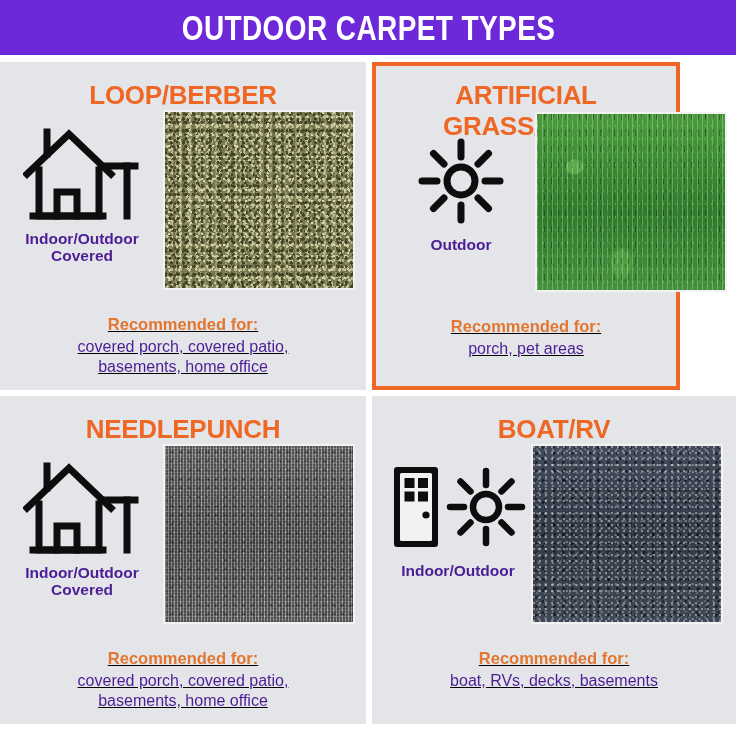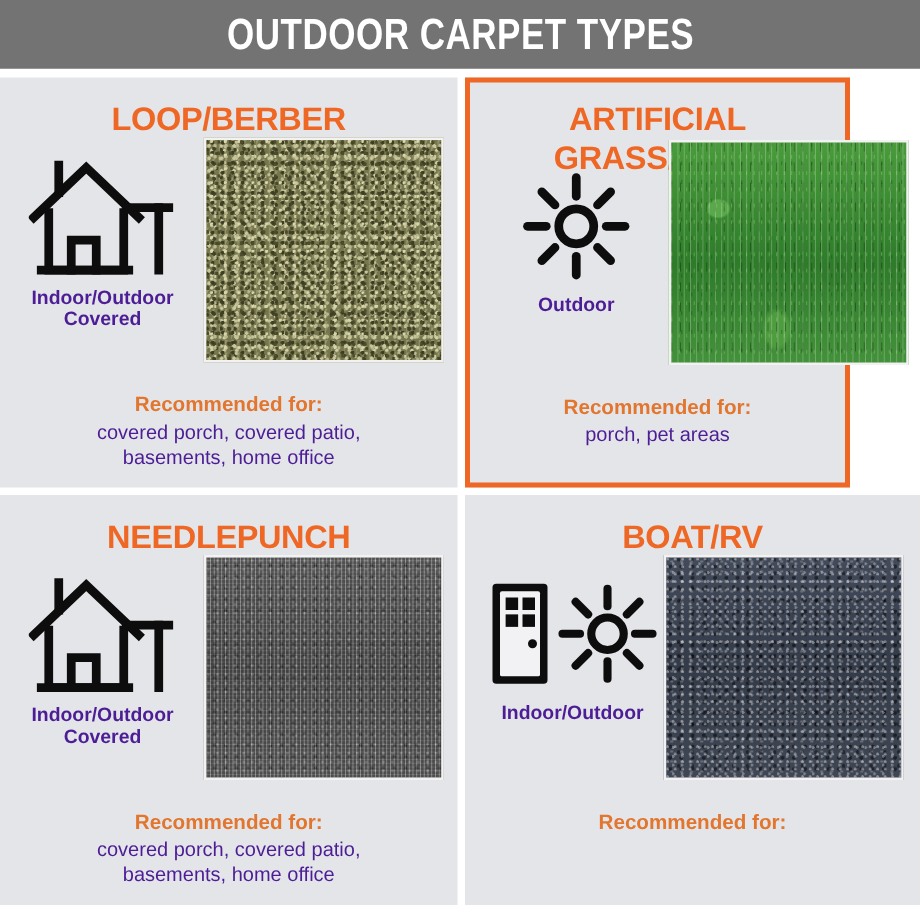--- a/index.html
+++ b/index.html
@@ -11,21 +11,21 @@
     font-family: "Liberation Sans", sans-serif;
     overflow: hidden;
     position: relative;
   }
 
   
   .header {
     position: absolute;
     left: 0; top: 0;
     width: 736px; height: 55px;
-    background: #737373;
+    background: #6d28d9;
     display: flex;
     align-items: center;
     justify-content: center;
   }
   .header-title {
     color: #ffffff;
     font-size: 35px;
     font-weight: bold;
     letter-spacing: 0.5px;
     transform: scaleX(0.80);
@@ -150,20 +150,21 @@
       radial-gradient(circle at 90% 15%, rgba(0,0,0,.45) 0 1.3px, transparent 1.6px),
       linear-gradient(180deg, #434b5b 0%, #333a48 50%, #3f4654 100%);
     background-size: 6px 6px, 8px 8px, 7px 7px, 9px 9px, 11px 11px, 100% 100%;
   }
 
   
   .rec {
     position: absolute;
     left: 0; right: 0;
     text-align: center;
+    text-decoration: underline;
   }
   .panel.p-tl .rec { top: 253px; }
   .panel.p-tr .rec { top: 251px; }
   .panel.p-bl .rec { top: 253px; }
   .panel.p-br .rec { top: 253px; }
 
   .rec-head {
     color: #e2762f;
     font-size: 16.5px;
     font-weight: bold;
@@ -317,16 +318,19 @@
       </div>
       <div class="icon-label">
         <span>Indoor/Outdoor</span>
       </div>
     </div>
 
     <div class="swatch sw-boat"></div>
 
     <div class="rec">
       <div class="rec-head">Recommended for:</div>
+      <div class="rec-body">
+        <span>boat, RVs, decks, basements</span>
+      </div>
     </div>
   </div>
 
 </div>
 
 </body></html>

